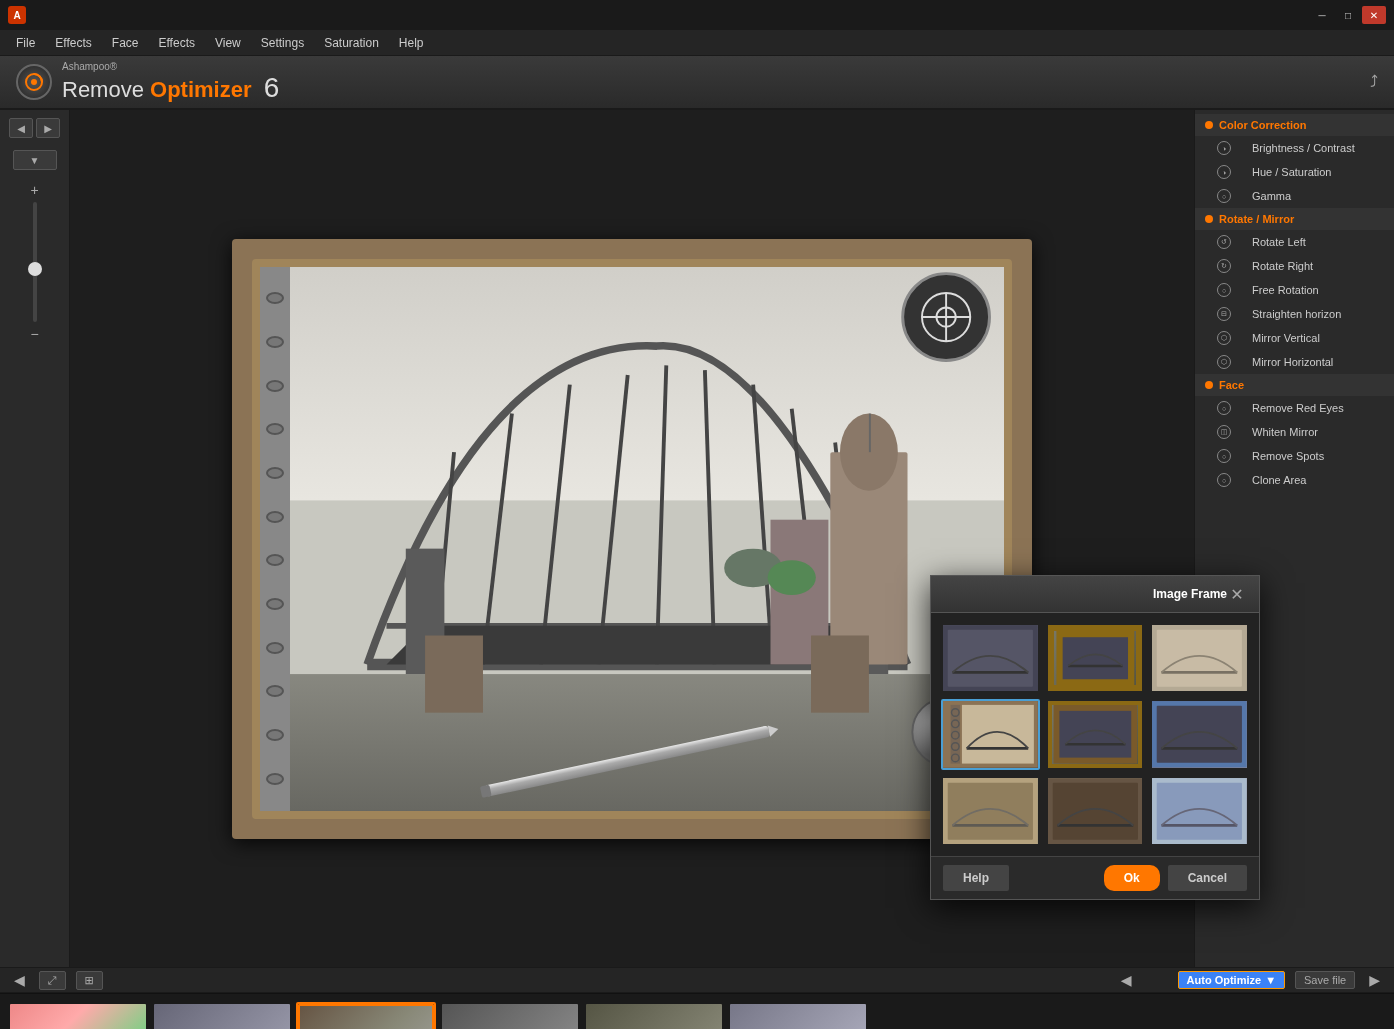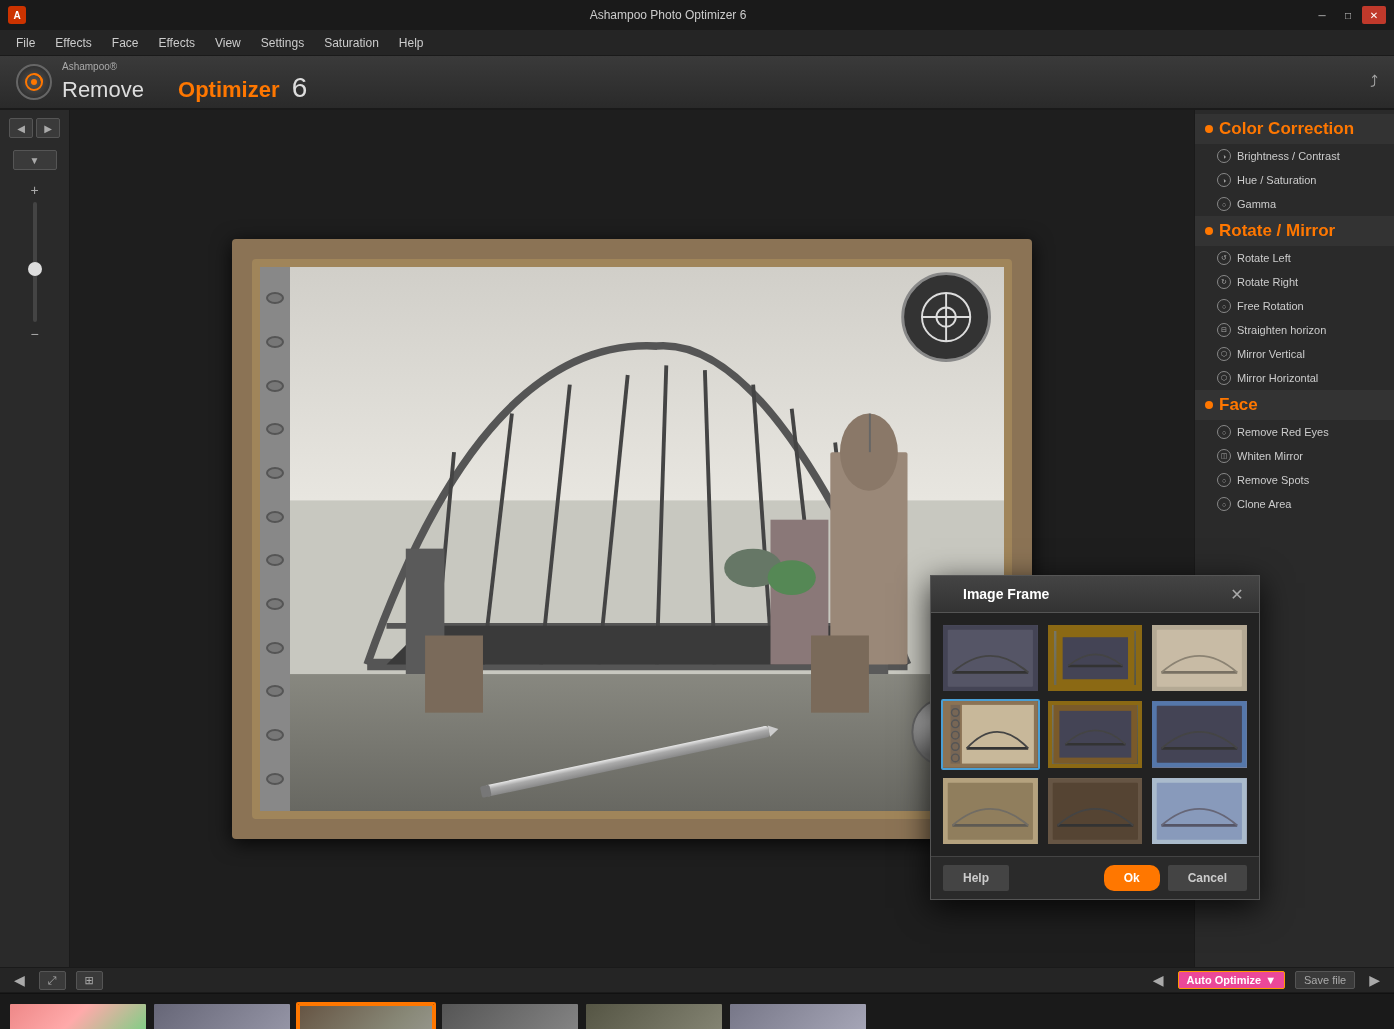--- a/index.html
+++ b/index.html
@@ -17,21 +17,21 @@
     #menu-bar { background: #252525; height: 26px; display: flex; align-items: center; padding: 0 6px; border-bottom: 1px solid #1a1a1a; }
     .menu-item { padding: 3px 10px; color: #ccc; cursor: pointer; font-size: 12px; border-radius: 2px; }
 
     
     #app-header { background: linear-gradient(to bottom, #3a3a3a, #2a2a2a); height: 54px; display: flex; align-items: center; justify-content: space-between; padding: 0 16px; border-bottom: 2px solid #1a1a1a; }
     #app-header .logo-area { display: flex; align-items: center; gap: 10px; }
     #app-header .logo-circle { width: 36px; height: 36px; border-radius: 50%; background: radial-gradient(circle, #555, #222); border: 2px solid #666; display: flex; align-items: center; justify-content: center; }
     #app-header .logo-circle svg { width: 24px; height: 24px; }
     #app-header .brand-text { color: #aaa; font-size: 10px; }
     #app-header .brand-name { font-size: 22px; font-weight: 300; color: #ddd; }
-    #app-header .brand-name span.optimizer { color: #ff7700; font-weight: bold; margin-left: 28px; }
+    #app-header .brand-name span.optimizer { color: #ff7700; font-weight: bold; }
     #app-header .brand-name span.six { color: #ddd; font-size: 28px; font-weight: 200; margin-left: 6px; }
     #app-header .share-icon { color: #aaa; cursor: pointer; font-size: 16px; }
 
     
     #main-layout { display: flex; height: calc(1029px - 30px - 26px - 54px - 26px - 36px); }
 
     
     #left-controls { width: 70px; background: #2a2a2a; display: flex; flex-direction: column; align-items: center; padding: 8px 0; gap: 4px; border-right: 1px solid #1a1a1a; }
     .nav-btn { width: 24px; height: 20px; background: #3a3a3a; border: 1px solid #555; color: #aaa; cursor: pointer; font-size: 10px; display: flex; align-items: center; justify-content: center; border-radius: 2px; }
     .zoom-slider-container { display: flex; flex-direction: column; align-items: center; gap: 4px; margin-top: 8px; }
@@ -42,50 +42,50 @@
     
     #image-display { flex: 1; display: flex; align-items: center; justify-content: center; background: #1e1e1e; }
     .frame-container { width: 800px; height: 600px; background: #8B7355; border-radius: 4px; position: relative; display: flex; align-items: center; justify-content: center; padding: 20px; box-shadow: 0 4px 20px rgba(0,0,0,0.8); }
     .notebook-frame { width: 100%; height: 100%; background: #c8b89a; border: 8px solid #a0855a; border-radius: 4px; position: relative; overflow: hidden; display: flex; }
     .spiral-strip { width: 30px; background: #888; display: flex; flex-direction: column; align-items: center; justify-content: space-around; padding: 10px 0; }
     .spiral-ring { width: 18px; height: 12px; background: #777; border: 2px solid #555; border-radius: 50%; }
     .photo-in-frame { flex: 1; background: linear-gradient(135deg, #667, #445, #334); position: relative; overflow: hidden; }
 
     
     #right-panel { width: 200px; background: #2a2a2a; border-left: 1px solid #1a1a1a; overflow-y: auto; padding: 4px 0; }
-    .panel-section-header { background: #333; padding: 5px 10px; color: #ff7700; font-size: 17px; font-weight: bold; display: flex; align-items: center; gap: 6px; cursor: pointer; }
+    .panel-section-header { background: #333; padding: 5px 10px; color: #ff7700; font-size: 11px; font-weight: bold; display: flex; align-items: center; gap: 6px; cursor: pointer; }
     .panel-section-header::before { content: ''; width: 8px; height: 8px; border-radius: 50%; background: #ff7700; flex-shrink: 0; }
-    .panel-item { padding: 5px 10px 5px 22px; color: #ccc; font-size: 11px; cursor: pointer; display: flex; align-items: center; gap: 6px; }
+    .panel-item { padding: 5px 10px 5px 22px; color: #ccc; font-size: 11px; cursor: pointer; display: flex; align-items: center; gap: 21px; }
     .panel-item-icon { width: 14px; height: 14px; border-radius: 50%; border: 1px solid #888; display: flex; align-items: center; justify-content: center; font-size: 7px; color: #aaa; flex-shrink: 0; }
 
     
     #bottom-toolbar { height: 26px; background: #252525; display: flex; align-items: center; padding: 0 10px; gap: 10px; border-top: 1px solid #1a1a1a; border-bottom: 1px solid #1a1a1a; }
     .toolbar-btn { background: #3a3a3a; border: 1px solid #555; color: #aaa; padding: 2px 8px; cursor: pointer; font-size: 11px; border-radius: 2px; display: flex; align-items: center; gap: 4px; }
-    .toolbar-btn.primary { background: #ec4899; border-color: #ff9900; color: white; font-weight: bold; }
+    .toolbar-btn.primary { background: #3b82f6; border-color: #ff9900; color: white; font-weight: bold; margin-left: 32px; }
     .toolbar-spacer { flex: 1; }
     .nav-arrow { color: #aaa; cursor: pointer; font-size: 14px; padding: 2px 4px; }
 
     
     #filmstrip { height: 120px; background: #1a1a1a; display: flex; align-items: center; padding: 4px 8px; gap: 4px; overflow-x: hidden; border-top: 1px solid #111; }
     .film-thumb { width: 140px; height: 104px; flex-shrink: 0; border: 2px solid transparent; cursor: pointer; border-radius: 2px; overflow: hidden; position: relative; }
     .film-thumb.selected { border-color: #ff7700; }
     .film-thumb-bg { width: 100%; height: 100%; border-radius: 1px; }
     
     .thumb-1 { background: linear-gradient(135deg, #e88, #faa, #8c8, #99f); }
     .thumb-2 { background: linear-gradient(135deg, #667, #889, #aab); }
     .thumb-3 { background: linear-gradient(135deg, #654, #887, #aaa); border: 2px solid #ff7700 !important; }
     .thumb-4 { background: linear-gradient(135deg, #555, #777, #999); }
     .thumb-5 { background: linear-gradient(135deg, #554, #776, #998); }
     .thumb-6 { background: linear-gradient(135deg, #778, #99a, #bbc); }
 
     
     #dialog-overlay { position: fixed; top: 0; left: 0; right: 0; bottom: 0; z-index: 100; pointer-events: none; }
     #image-frame-dialog { position: absolute; top: 575px; left: 930px; width: 330px; background: #2a2a2a; border: 1px solid #555; box-shadow: 0 8px 30px rgba(0,0,0,0.8); pointer-events: all; }
     .dialog-titlebar { background: linear-gradient(to bottom, #444, #333); padding: 8px 12px; display: flex; align-items: center; justify-content: space-between; border-bottom: 1px solid #555; }
-    .dialog-title { color: #fff; font-size: 14px; font-weight: bold; text-align: left; flex: 1; }
+    .dialog-title { color: #fff; font-size: 12px; font-weight: bold; text-align: right; flex: 1; }
     .dialog-close { color: #aaa; cursor: pointer; font-size: 16px; width: 20px; height: 20px; display: flex; align-items: center; justify-content: center; }
     .dialog-grid { display: grid; grid-template-columns: repeat(3, 1fr); gap: 6px; padding: 10px; background: #222; }
     .frame-option { width: 100%; aspect-ratio: 1.4; border: 2px solid transparent; cursor: pointer; border-radius: 2px; overflow: hidden; position: relative; }
     .frame-option.selected { border-color: #4a9fd4; }
     .frame-opt-inner { width: 100%; height: 100%; }
     
     .fo-1 { background: linear-gradient(135deg, #667, #445); }
     .fo-2 { background: linear-gradient(135deg, #776, #554); border: 6px solid #8B6914; }
     .fo-3 { background: linear-gradient(135deg, #aaa, #888); filter: sepia(0.5); }
     .fo-4 { background: linear-gradient(135deg, #8B7355, #654); } 
@@ -98,21 +98,20 @@
     .dialog-btn { padding: 6px 20px; border: none; border-radius: 2px; cursor: pointer; font-size: 12px; font-weight: bold; }
     .dialog-btn.help { background: #444; color: #ccc; }
     .dialog-btn.ok { background: #ff7700; color: white; border-radius: 10px; }
     .dialog-btn.cancel { background: #444; color: #ccc; }
   </style>
 </head>
 <body>
 
 <div id="title-bar">
   <div class="app-icon">A</div>
-  <span class="title-text">Ashampoo Photo Optimizer 6</span>
   <div class="win-controls">
     <div class="win-btn">─</div>
     <div class="win-btn">□</div>
     <div class="win-btn close">✕</div>
   </div>
 </div>
 
 <div id="menu-bar">
   <span class="menu-item">File</span>
   <span class="menu-item">Effects</span>

